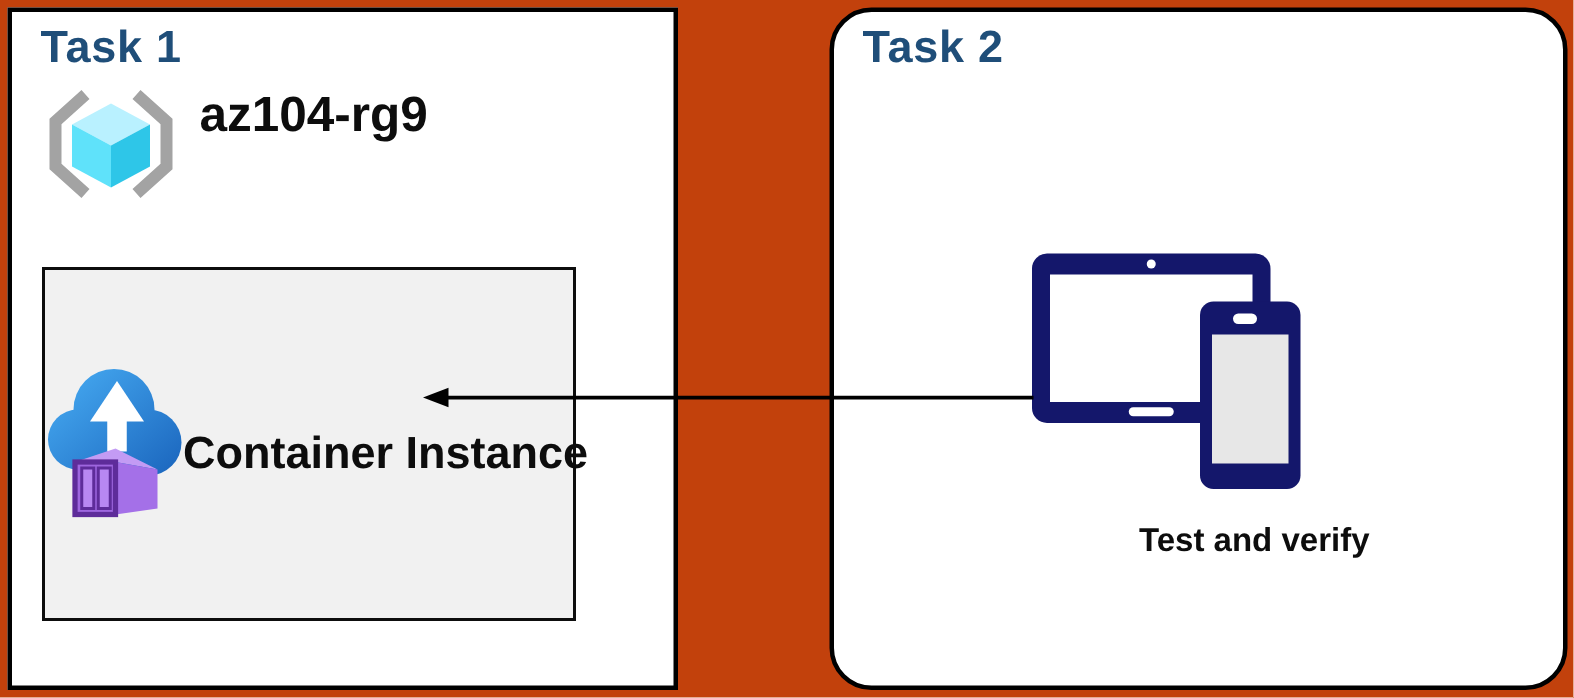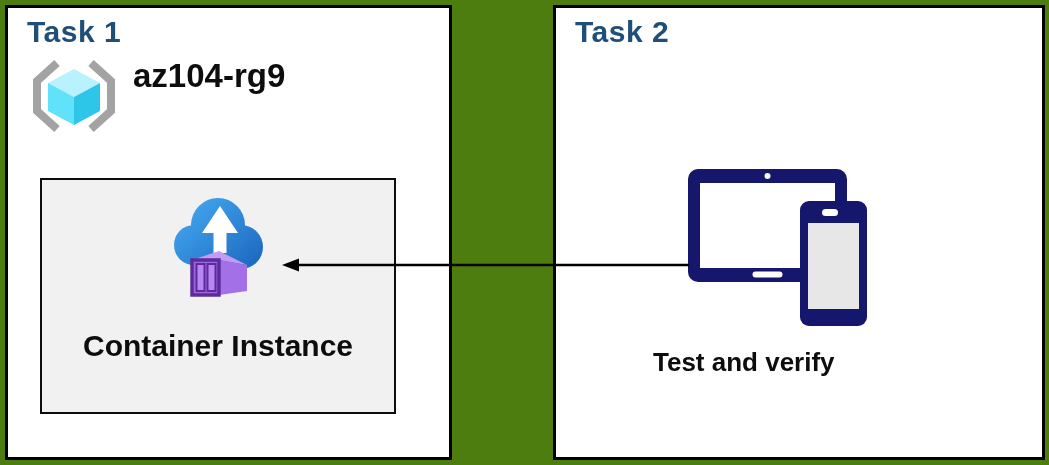--- a/index.html
+++ b/index.html
@@ -1,43 +1,43 @@
 <!DOCTYPE html>
 <html style="--task-title: #1F4E79; --ink: #0d0d0d; --box-border: #000000; --inner-box-bg: #F1F1F1; --bracket-gray: #A3A3A3; --cube-top: #B9F1FF; --cube-left: #5FE2FA; --cube-right: #2EC6E8; --cloud-blue-1: #44A7EF; --cloud-blue-2: #1B66BE; --container-front: #9E66DF; --container-panel: #B887F2; --container-side: #A470E8; --container-top: #C39BF4; --container-outline: #5E2C9A; --device-navy: #14176B; --phone-screen: #E7E7E7; --arrow-black: #000000;"><head>
 <meta charset="utf-8">
 <style>
   html,body { margin:0; padding:0; background:#ffffff; }
   .canvas {
-    position:relative; width:1049px; height:465px; background:#4d7c0f;
+    position:relative; width:1049px; height:465px; background:#c2410c;
     font-family:"Liberation Sans", sans-serif; overflow:hidden;
   }
   .task-box {
     position:absolute; border:3px solid #000000; background:#ffffff;
     box-sizing:border-box;
   }
   #task1 { left:5px; top:5px; width:447px; height:455px; }
-  #task2 { left:553px; top:5px; width:492px; height:455px; }
+  #task2 { left:553px; top:5px; width:492px; height:455px;border-radius:28px; }
   .task-title {
     position:absolute; left:19px; top:7px;
     font-size:30px; font-weight:bold; color:var(--task-title,#1F4E79);
     letter-spacing:0.5px;
   }
   .rg-row { position:absolute; left:17px; top:49px; display:flex; align-items:flex-start; gap:10px; }
   .rg-name { font-size:33px; font-weight:bold; color:var(--ink,#0d0d0d); }
   .inner-box {
-    position:absolute; left:32px; top:170px; width:356px; height:236px;
+    position:absolute; left:20px; top:170px; width:356px; height:236px;
     background:var(--inner-box-bg,#F1F1F1); border:2px solid var(--ink,#111);
-    box-sizing:border-box; display:flex; flex-direction:column; align-items:center;
+    box-sizing:border-box; display:flex; flex-direction:row; align-items:center;
   }
   .ci-icon { margin-top:13px; flex:none; }
   .inner-label { margin-top:13px; font-size:30px; font-weight:bold; color:var(--ink,#0d0d0d); white-space:nowrap; }
   .devices { position:absolute; left:132px; top:160px; }
   .task2-label {
-    position:absolute; left:97px; top:339px; width:260px; text-align:left;
-    font-size:26px; font-weight:bold; color:var(--ink,#0d0d0d); white-space:nowrap;
+    position:absolute; left:97px; top:339px; width:260px; text-align:right;
+    font-size:22px; font-weight:bold; color:var(--ink,#0d0d0d); white-space:nowrap;
   }
   .arrow-overlay { position:absolute; left:0; top:0; pointer-events:none; }
 </style>
 </head>
 <body>
 
 <div class="canvas">
 
   <div class="task-box" id="task1">
     <div class="task-title">Task 1</div>

